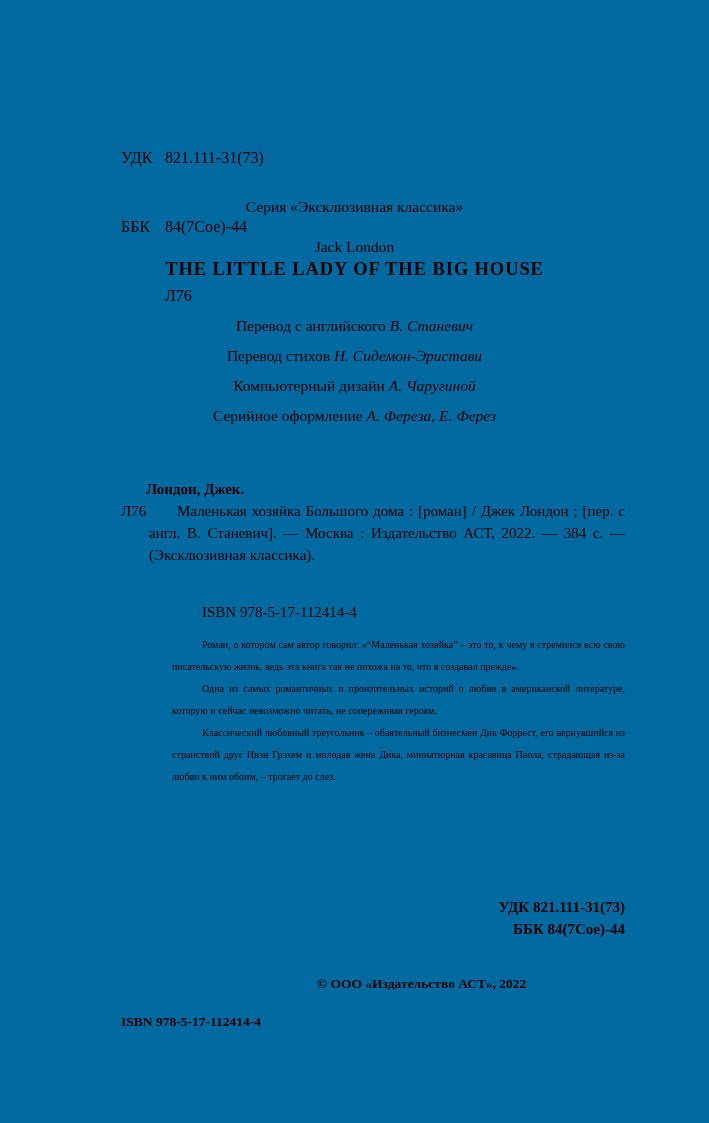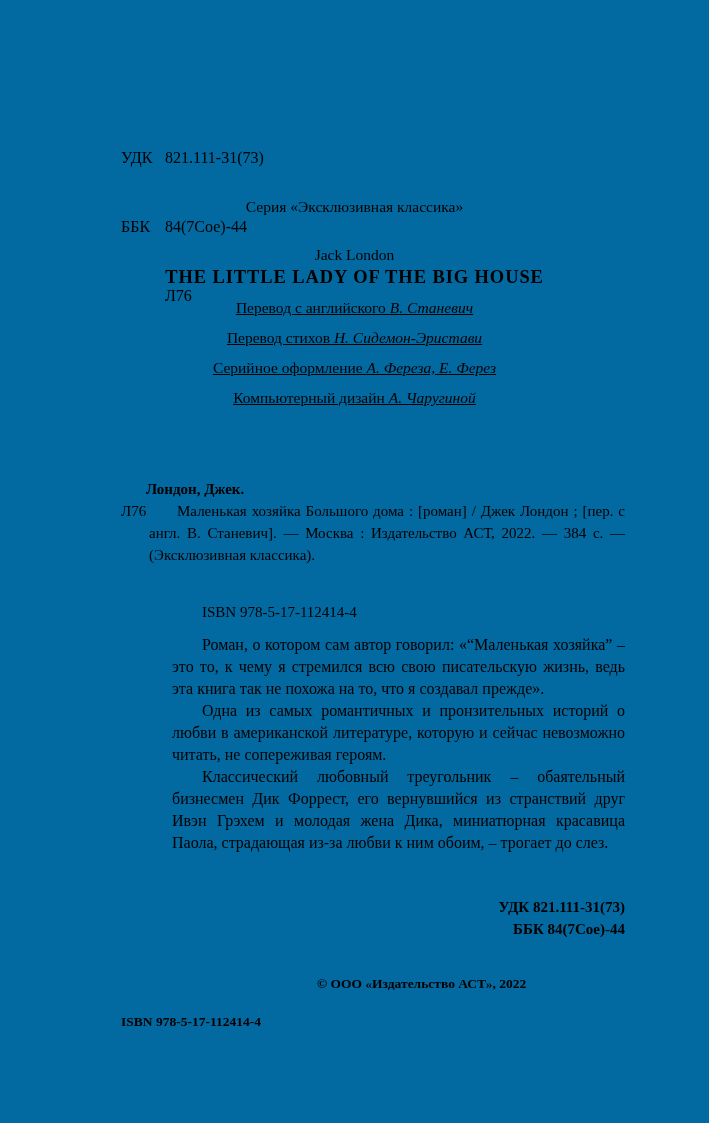--- a/index.html
+++ b/index.html
@@ -42,36 +42,35 @@
   .center-block {
     position: absolute;
     left: 0;
     top: 196px;
     width: 709px;
     text-align: center;
   }
   .series-line {
     font-size: 15.5px;
     line-height: 22px;
-    margin-bottom: 26px;
+    margin-bottom: 18px;
   }
   .author-en {
     font-size: 15.5px;
     line-height: 21px;
   }
   .title-en {
     font-size: 18.5px;
     line-height: 24px;
     letter-spacing: 0.9px;
     white-space: nowrap;
     font-weight: bold;
   }
   .credits {
-    margin-top: 4px;
-    text-decoration: underline;
+    margin-top: 30px;
   }
   .credit-line {
     font-size: 15.5px;
     line-height: 30px;
     white-space: nowrap;
   }
   .credit-line .nm {
     font-style: italic;
   }
 
@@ -111,21 +110,21 @@
     font-size: 15px;
     line-height: 22px;
   }
 
   
   .annotation {
     position: absolute;
     left: 172px;
     top: 634px;
     width: 453px;
-    font-size: 16px;
+    font-size: 10px;
     line-height: 22px;
     text-align: justify;
     text-justify: inter-word;
     font-family: Liberation Serif, serif;
   }
   .annotation p {
     margin: 0;
     text-indent: 30px;
   }
 
@@ -173,22 +172,22 @@
   </div>
 
   <div class="center-block">
     <div class="series-line">Серия «Эксклюзивная классика»</div>
     <div class="author-en">Jack London</div>
     <div class="title-en">THE LITTLE LADY OF THE BIG HOUSE</div>
 
     <div class="credits">
       <div class="credit-line"><span>Перевод с английского </span><span class="nm">В. Станевич</span></div>
       <div class="credit-line"><span>Перевод стихов </span><span class="nm">Н. Сидемон-Эристави</span></div>
+      <div class="credit-line"><span>Компьютерный дизайн </span><span class="nm">А. Чаругиной</span></div>
       <div class="credit-line"><span>Серийное оформление </span><span class="nm">А. Фереза, Е. Ферез</span></div>
-      <div class="credit-line"><span>Компьютерный дизайн </span><span class="nm">А. Чаругиной</span></div>
     </div>
   </div>
 
   <div class="biblio">
     <div class="biblio-sign">Л76</div>
     <div class="biblio-head">Лондон, Джек.</div>
     <div class="biblio-body">Маленькая хозяйка Большого дома : [роман] / Джек Лондон ; [пер. с англ. В. Станевич]. — Москва : Издательство АСТ, 2022. — 384 с. — (Эксклюзивная классика).</div>
   </div>
 
   <div class="isbn-inner">ISBN 978-5-17-112414-4</div>

